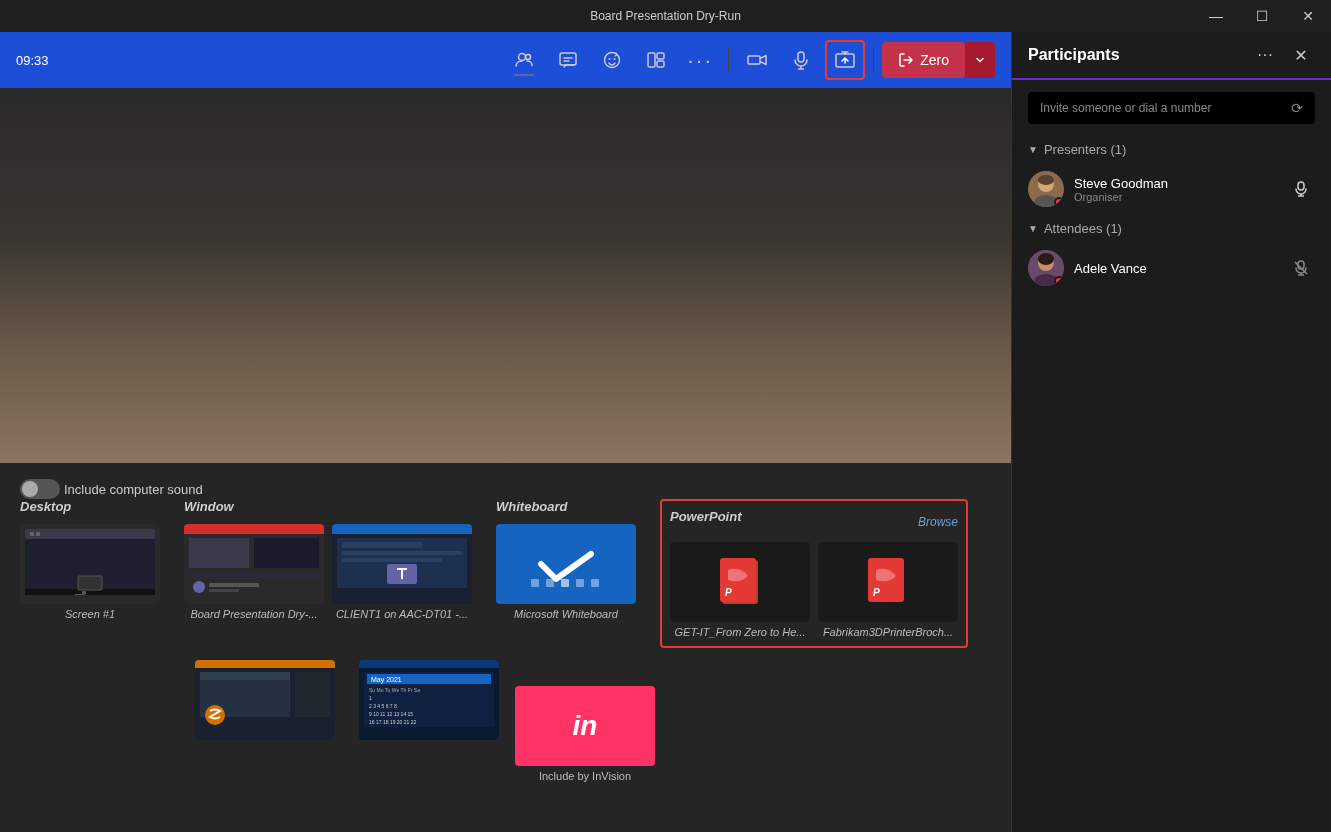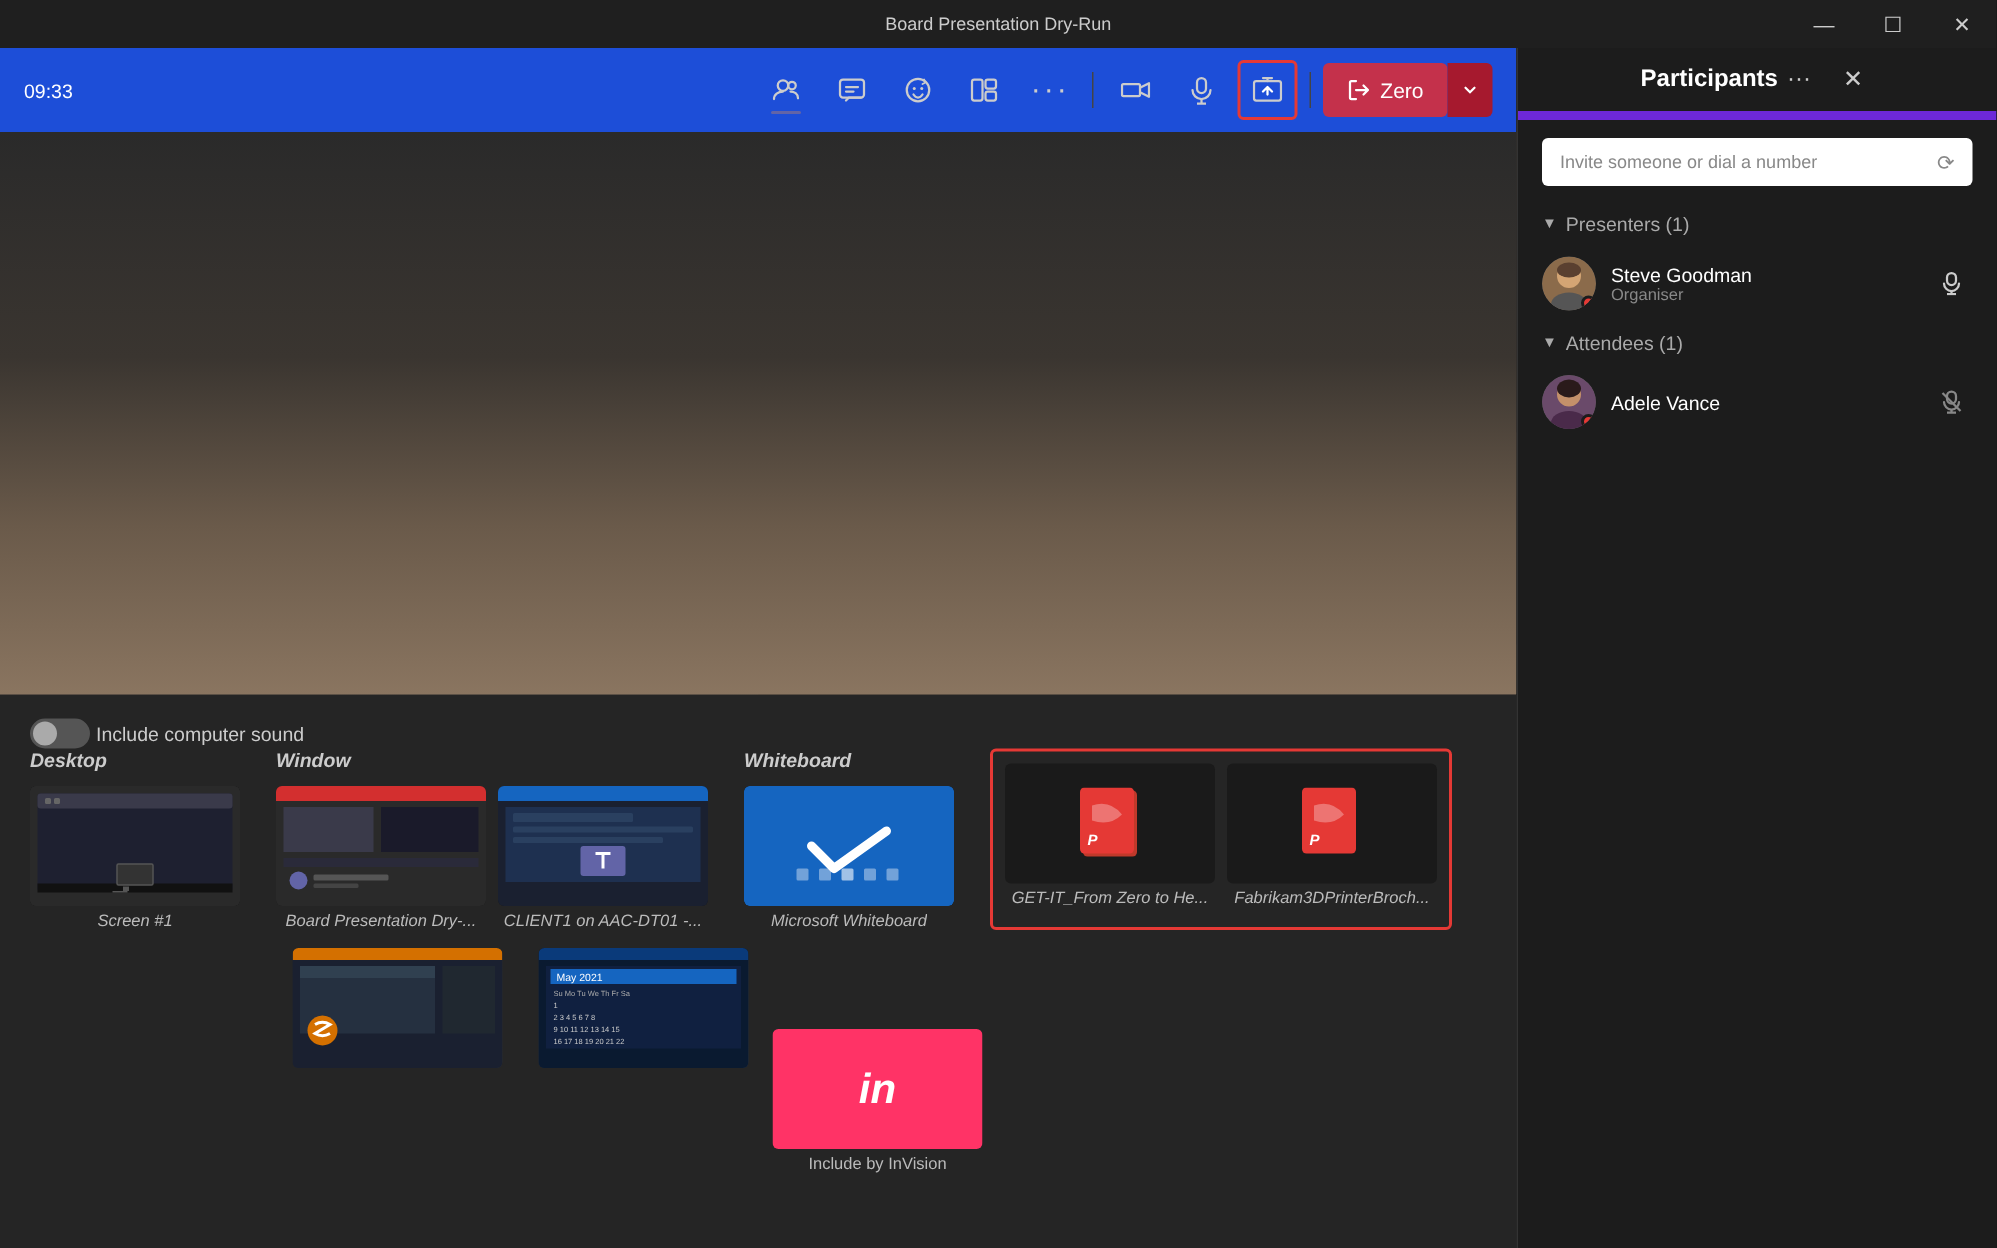--- a/index.html
+++ b/index.html
@@ -280,22 +280,22 @@
       background: #1c1c1c;
       border-left: 1px solid #333;
       display: flex;
       flex-direction: column;
     }
     .panel-header {
       height: 48px;
       display: flex;
       align-items: center;
       padding: 0 16px;
-      justify-content: center;
-      border-bottom: 6px solid #6d28d9;
+      justify-content: space-between;
+      border-bottom: 2px solid #6d28d9;
     }
     .panel-title {
       font-size: 16px;
       font-weight: 600;
       color: #fff;
     }
     .panel-header-actions {
       display: flex;
       gap: 8px;
     }
@@ -306,21 +306,21 @@
       align-items: center;
       justify-content: center;
       cursor: pointer;
       color: #ccc;
       font-size: 16px;
       border-radius: 4px;
     }
 
     .invite-bar {
       margin: 12px 16px;
-      background: #ffffff;
+      background: #000000;
       border-radius: 4px;
       padding: 8px 12px;
       display: flex;
       align-items: center;
       justify-content: space-between;
     }
     .invite-text {
       font-size: 12px;
       color: #888;
     }
@@ -657,20 +657,24 @@
                   <rect x="80" y="55" width="8" height="8" fill="rgba(255,255,255,0.4)" rx="1"></rect>
                   <rect x="95" y="55" width="8" height="8" fill="rgba(255,255,255,0.4)" rx="1"></rect>
                 </svg>
               </div>
             </div>
             <span class="thumbnail-label">Microsoft Whiteboard</span>
           </div>
         </div>
 
         <div class="share-section powerpoint-section">
+          <div class="section-header">
+            <span class="share-section-title">PowerPoint</span>
+            <span class="browse-link">Browse</span>
+          </div>
           <div class="thumbnail-grid">
             <div class="thumbnail-item">
               <div class="ppt-file-thumb">
                 <svg width="40" height="48" viewBox="0 0 40 48">
                   <rect width="36" height="44" x="2" y="2" rx="3" fill="#c0392b"></rect>
                   <rect x="0" y="0" width="36" height="44" rx="3" fill="#e53935"></rect>
                   <path d="M8 12 Q20 8 28 18 Q20 26 8 22 Z" fill="rgba(255,255,255,0.3)"></path>
                   <text x="5" y="38" font-size="10" fill="white" font-weight="bold">P</text>
                 </svg>
               </div>

